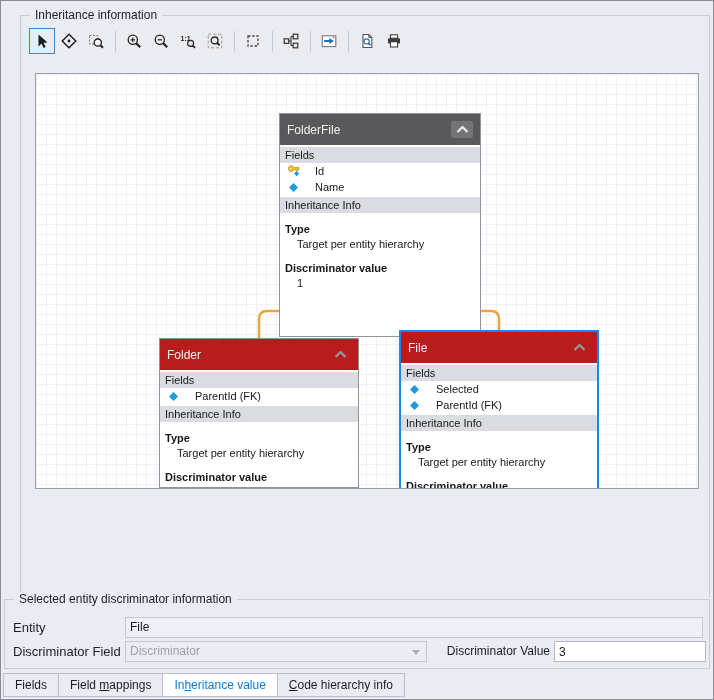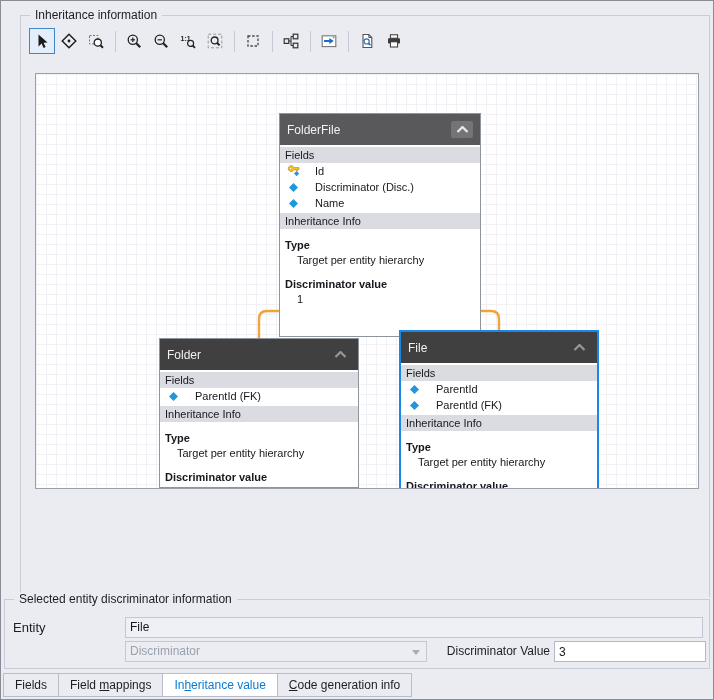--- a/index.html
+++ b/index.html
@@ -45,21 +45,21 @@
   }
   #connectors { position:absolute; left:0; top:0; width:689px; height:534px; pointer-events:none; }
 
   
   .entity {
     position:absolute; background:#fff; border:1px solid #8f959d;
     font-size:11px; color:#15181c; overflow:hidden;
   }
   .entity.selected { border:2px solid #1a86e8; }
   .ent-header {
-    height:31px; background:#404040; color:#f2f2f2;
+    height:31px; background:#b91c1c; color:#f2f2f2;
     display:flex; align-items:center; justify-content:space-between;
     padding:0 7px; font-size:12px;
   }
   .ent-header.light { background:#59595c; }
   .collapse-btn { display:flex; align-items:center; justify-content:center; width:22px; height:17px; color:#97979b; cursor:pointer; }
   .collapse-btn.boxed { background:#747478; border-radius:2px; color:#e9e9ec; }
   .ent-body { padding-top:2px; }
   .sec-bar { height:16px; line-height:16px; background:#dbdce1; padding-left:5px; color:#15181c; }
   .sec-bar.second { margin-top:2px; }
   .row { height:16px; display:flex; align-items:center; gap:15px; padding-left:7px; }
@@ -230,28 +230,20 @@
               </svg>
           </span>
           <span>Id</span>
         </div>
         <div class="row">
           <span class="fld-icon">
             <svg width="9" height="9">
                 <path d="M4.5 0 L9 4.5 L4.5 9 L0 4.5 Z" fill="#1f98dd"></path>
               </svg>
           </span>
-          <span>Discriminator (Disc.)</span>
-        </div>
-        <div class="row">
-          <span class="fld-icon">
-            <svg width="9" height="9">
-                <path d="M4.5 0 L9 4.5 L4.5 9 L0 4.5 Z" fill="#1f98dd"></path>
-              </svg>
-          </span>
           <span>Name</span>
         </div>
         <div class="sec-bar second">Inheritance Info</div>
         <div class="brow">Type</div>
         <div class="vrow">Target per entity hierarchy</div>
         <div class="brow">Discriminator value</div>
         <div class="vrow">1</div>
       </div>
     </div>
 
@@ -292,21 +284,21 @@
         </span>
       </div>
       <div class="ent-body">
         <div class="sec-bar">Fields</div>
         <div class="row">
           <span class="fld-icon">
             <svg width="9" height="9">
                 <path d="M4.5 0 L9 4.5 L4.5 9 L0 4.5 Z" fill="#1f98dd"></path>
               </svg>
           </span>
-          <span>ParentId</span>
+          <span>Selected</span>
         </div>
         <div class="row">
           <span class="fld-icon">
             <svg width="9" height="9">
                 <path d="M4.5 0 L9 4.5 L4.5 9 L0 4.5 Z" fill="#1f98dd"></path>
               </svg>
           </span>
           <span>ParentId (FK)</span>
         </div>
         <div class="sec-bar second">Inheritance Info</div>
@@ -322,27 +314,28 @@
 
 <div class="groupbox" id="group-details">
   <span class="legend">Selected entity discriminator information</span>
 
   <div class="drow" style="top:17px">
     <span class="dlabel">Entity</span>
     <div class="dfield">File</div>
   </div>
 
   <div class="drow" style="top:41px">
+    <span class="dlabel">Discriminator Field</span>
     <div class="dcombo">
       <span>Discriminator</span>
       <span class="arrow"></span>
     </div>
     <span class="dvlabel">Discriminator Value</span>
     <input class="dvinput" type="text" value="3" style="">
   </div>
 </div>
 
 <div id="tabbar">
   <div class="tab"><span>Fields</span><u></u><span></span></div>
   <div class="tab"><span>Field </span><u>m</u><span>appings</span></div>
   <div class="tab selected"><span>In</span><u>h</u><span>eritance value</span></div>
-  <div class="tab"><span></span><u>C</u><span>ode generation info</span></div>
+  <div class="tab"><span></span><u>C</u><span>ode hierarchy info</span></div>
 </div>
 
 </body></html>

